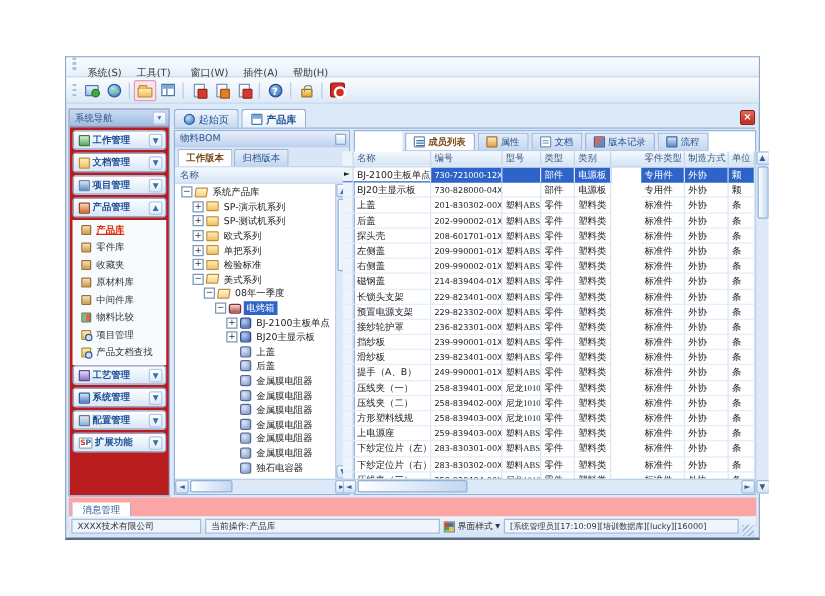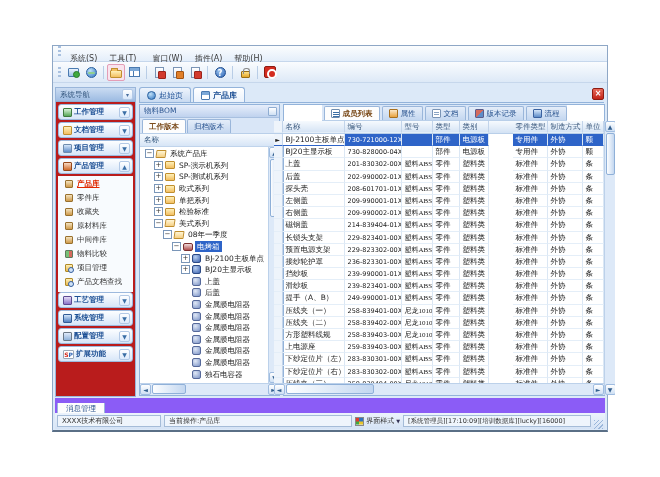--- a/index.html
+++ b/index.html
@@ -162,21 +162,21 @@
   .c3{width:27px;flex:none;}
   .c4{width:29px;flex:none;}
   .c5{width:35px;flex:none;margin-left:24px;}
   .c6{width:35px;flex:none;}
   .c7{width:21px;flex:none;}
   .grid-row.sel .cell{background:#2e64c8;color:#fff;border-bottom-color:#2e64c8;}
   .grid-row.sel .c0{background:#fff;color:#222;}
   .grid-row.sel .c-ind{background:#eef4fb;color:#222;}
 
   
-  #msgstrip{position:absolute;left:2px;top:352px;right:2px;height:24px;background:#8b5cf6;border-bottom:2px solid #a3a3a3;display:flex;align-items:center;}
+  #msgstrip{position:absolute;left:2px;top:352px;right:2px;height:24px;background:#fca5a5;border-bottom:4px solid #a3a3a3;display:flex;align-items:center;}
   .msgtab{height:13px;margin-left:2px;padding:0 8px;font-size:7.5px;color:#2a5490;line-height:12px;
           background:#fdfdfd;border:1px solid #9ab6da;border-top:none;border-radius:0 0 2px 2px;}
   #statusbar{position:absolute;left:2px;top:367px;right:2px;height:16px;background:linear-gradient(#ecf3fc,#d5e3f5);
              display:flex;align-items:center;padding:0 2px;gap:3px;}
   .sbox{height:12px;border:1px solid #a5bcd8;background:#eff5fc;font-size:7px;color:#333;line-height:10px;padding:0 4px;
         white-space:nowrap;overflow:hidden;}
   .sb-company{width:104px;flex:none;}
   .sb-oper{flex:1;}
   .style-pick{display:flex;align-items:center;gap:2px;flex:none;font-size:7px;color:#333;}
   .mi-style{width:9px;height:9px;border:1px solid #888;

